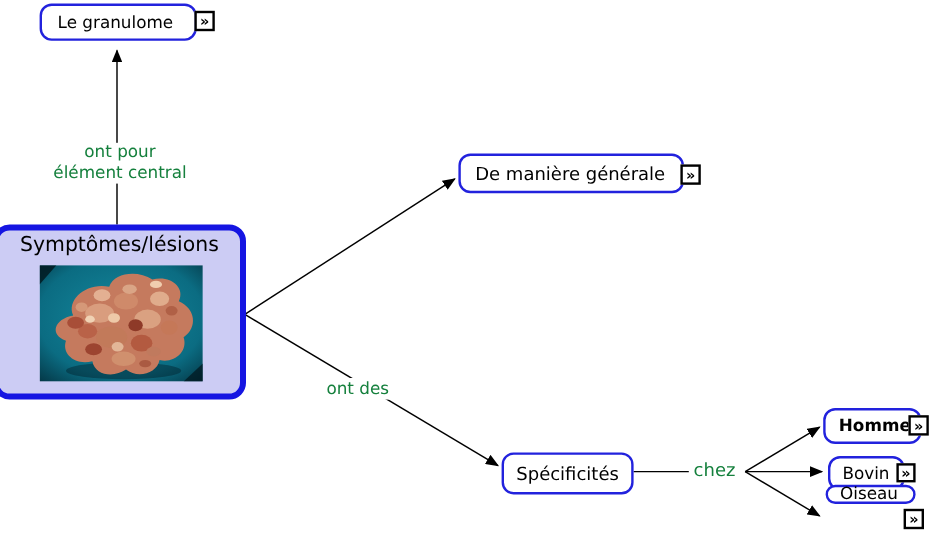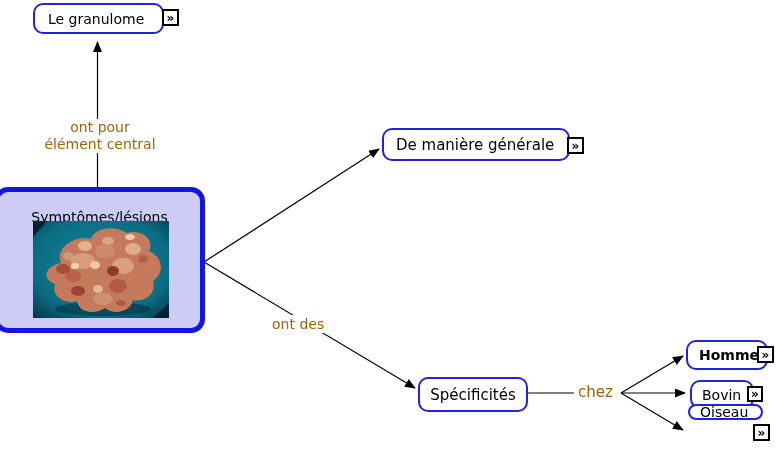--- a/index.html
+++ b/index.html
@@ -10,21 +10,21 @@
     overflow:hidden;
     font-family:"DejaVu Sans","Liberation Sans",sans-serif;
     color:#000;
   }
   
   #connectors{position:absolute;left:0;top:0;z-index:1;}
   
   .link-label{
     position:absolute;z-index:2;
     background:#fff;
-    font-size:14px;color:#a16207;
+    font-size:14px;color:#15803d;
     white-space:nowrap;
   }
   #label-ont-pour{left:28px;top:119px;width:144px;text-align:center;line-height:17px;}
   #label-ont-des{left:268px;top:315px;padding:1px 4px;}
   #label-chez{left:574px;top:382px;padding:1px 4px;font-size:15px;}
   
   .node{
     position:absolute;z-index:3;
     background:#fff;
     border:2px solid #2222dd;
@@ -43,21 +43,21 @@
   
   #node-symptomes{
     left:-6px;top:187px;width:211px;height:146px;
     background:#ccccf4;
     border:5px solid #1515e2;
     border-radius:14px;
     display:block;
   }
   #node-symptomes .title{
     display:block;text-align:center;
-    font-size:14px;margin-top:17px;
+    font-size:17px;margin-top:2px;
   }
   #photo{
     position:absolute;left:34px;top:29px;
     width:136px;height:97px;
   }
   
   .res-icon{
     position:absolute;z-index:4;
     width:17px;height:17px;
     box-sizing:border-box;

